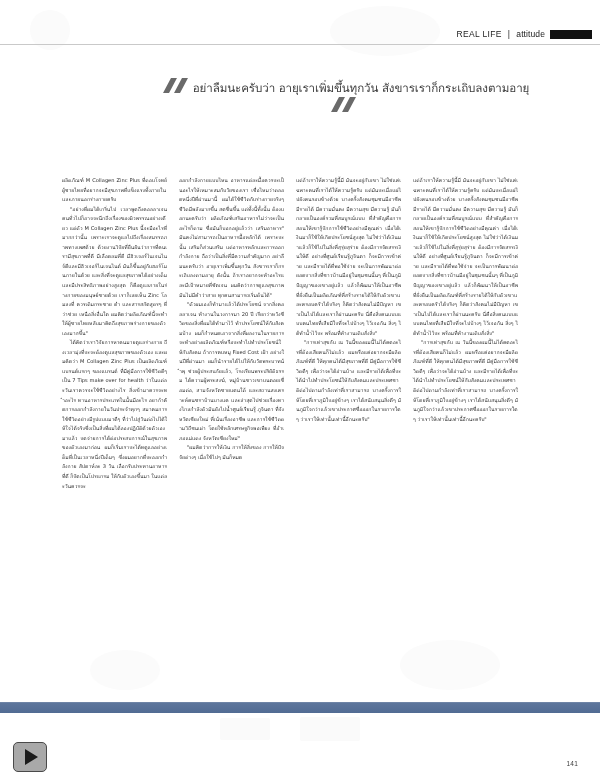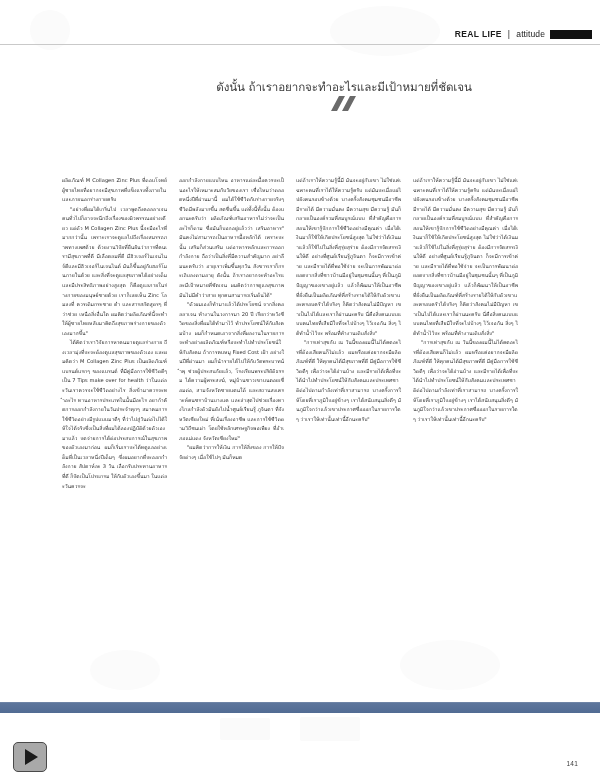--- a/index.html
+++ b/index.html
@@ -44,21 +44,21 @@
     gap: 5px;
     height: 12px;
   }
   #running-head .rh-text {
     font-size: 8.5px;
     letter-spacing: 0.35px;
     color: #1c1c1c;
     white-space: nowrap;
     line-height: 1;
   }
-  #running-head .rh-regular { font-weight: 700; padding-left: 30px; }
+  #running-head .rh-regular { font-weight: 400; padding-left: 30px; }
   #running-head .rh-sep { font-weight: 400; margin: 0 1px; }
   #running-head .rh-bold { font-weight: 400; letter-spacing: 0.1px; }
   #running-head .rh-block {
     width: 42px;
     height: 9px;
     background: #111111;
     display: inline-block;
   }
 
   #head-rule {
@@ -194,21 +194,26 @@
     <span class="rh-text rh-regular">REAL LIFE</span>
     <span class="rh-text rh-sep">|</span>
     <span class="rh-text rh-bold">attitude</span>
     <span class="rh-block"></span>
   </div>
 
   <div id="head-rule"></div>
 
   <blockquote id="pull-quote">
     <div class="pq-line">
-      <span>ดังนั้น ถ้าเราอยากจะทำอะไรและมีเป้าหมายที่ชัดเจน</span>
+      <span class="qmark">
+        <svg width="26" height="15" viewBox="0 0 26 15" aria-hidden="true">
+          <polygon points="0,15 8,0 14,0 6,15" fill="#6a6a6a"></polygon>
+          <polygon points="11,15 19,0 25,0 17,15" fill="#6a6a6a"></polygon>
+        </svg>
+      </span><span>อย่าลืมนะครับว่า อายุเราเพิ่มขึ้นทุกวัน สังขารเราก็กระเถิบลงตามอายุ</span>
     </div>
     <div class="pq-line">
       <span class="qmark">
         <svg width="26" height="15" viewBox="0 0 26 15" aria-hidden="true">
           <polygon points="0,15 8,0 14,0 6,15" fill="#6a6a6a"></polygon>
           <polygon points="11,15 19,0 25,0 17,15" fill="#6a6a6a"></polygon>
         </svg>
       </span>
     </div>
   </blockquote>

